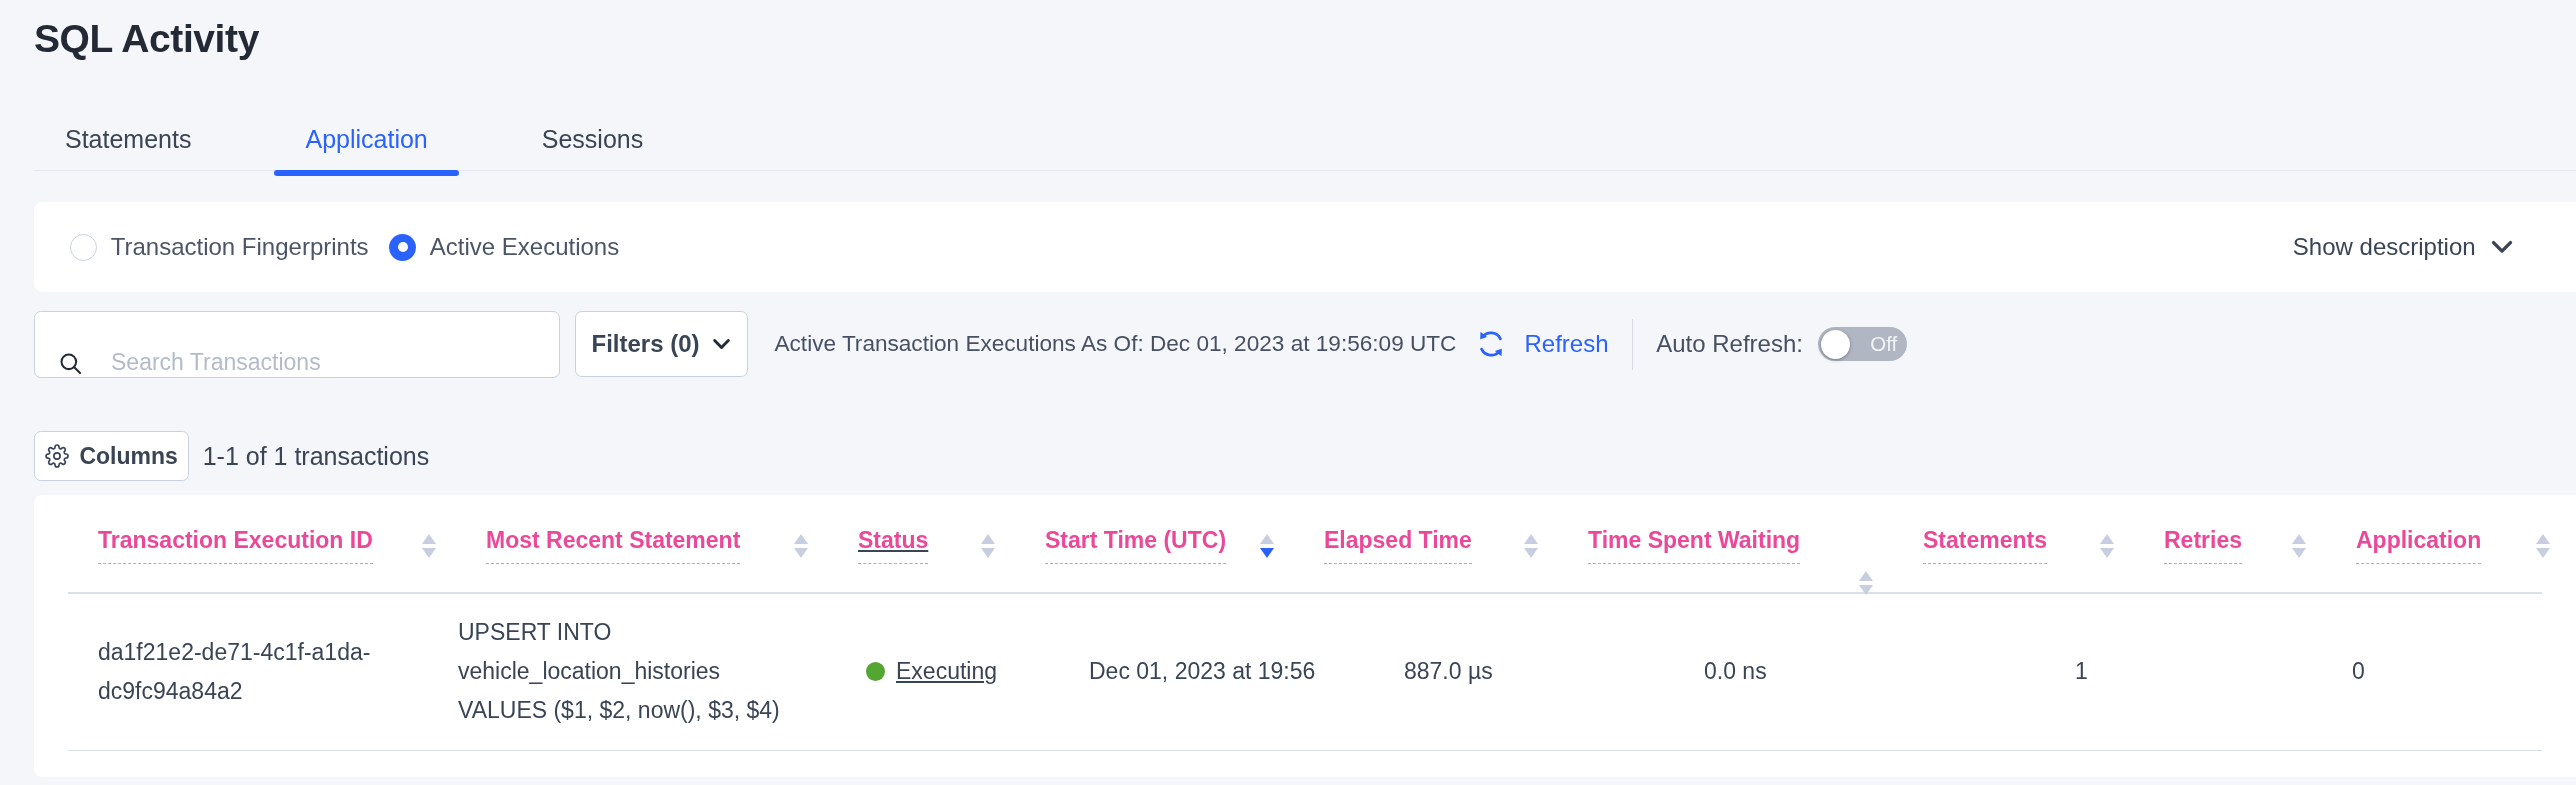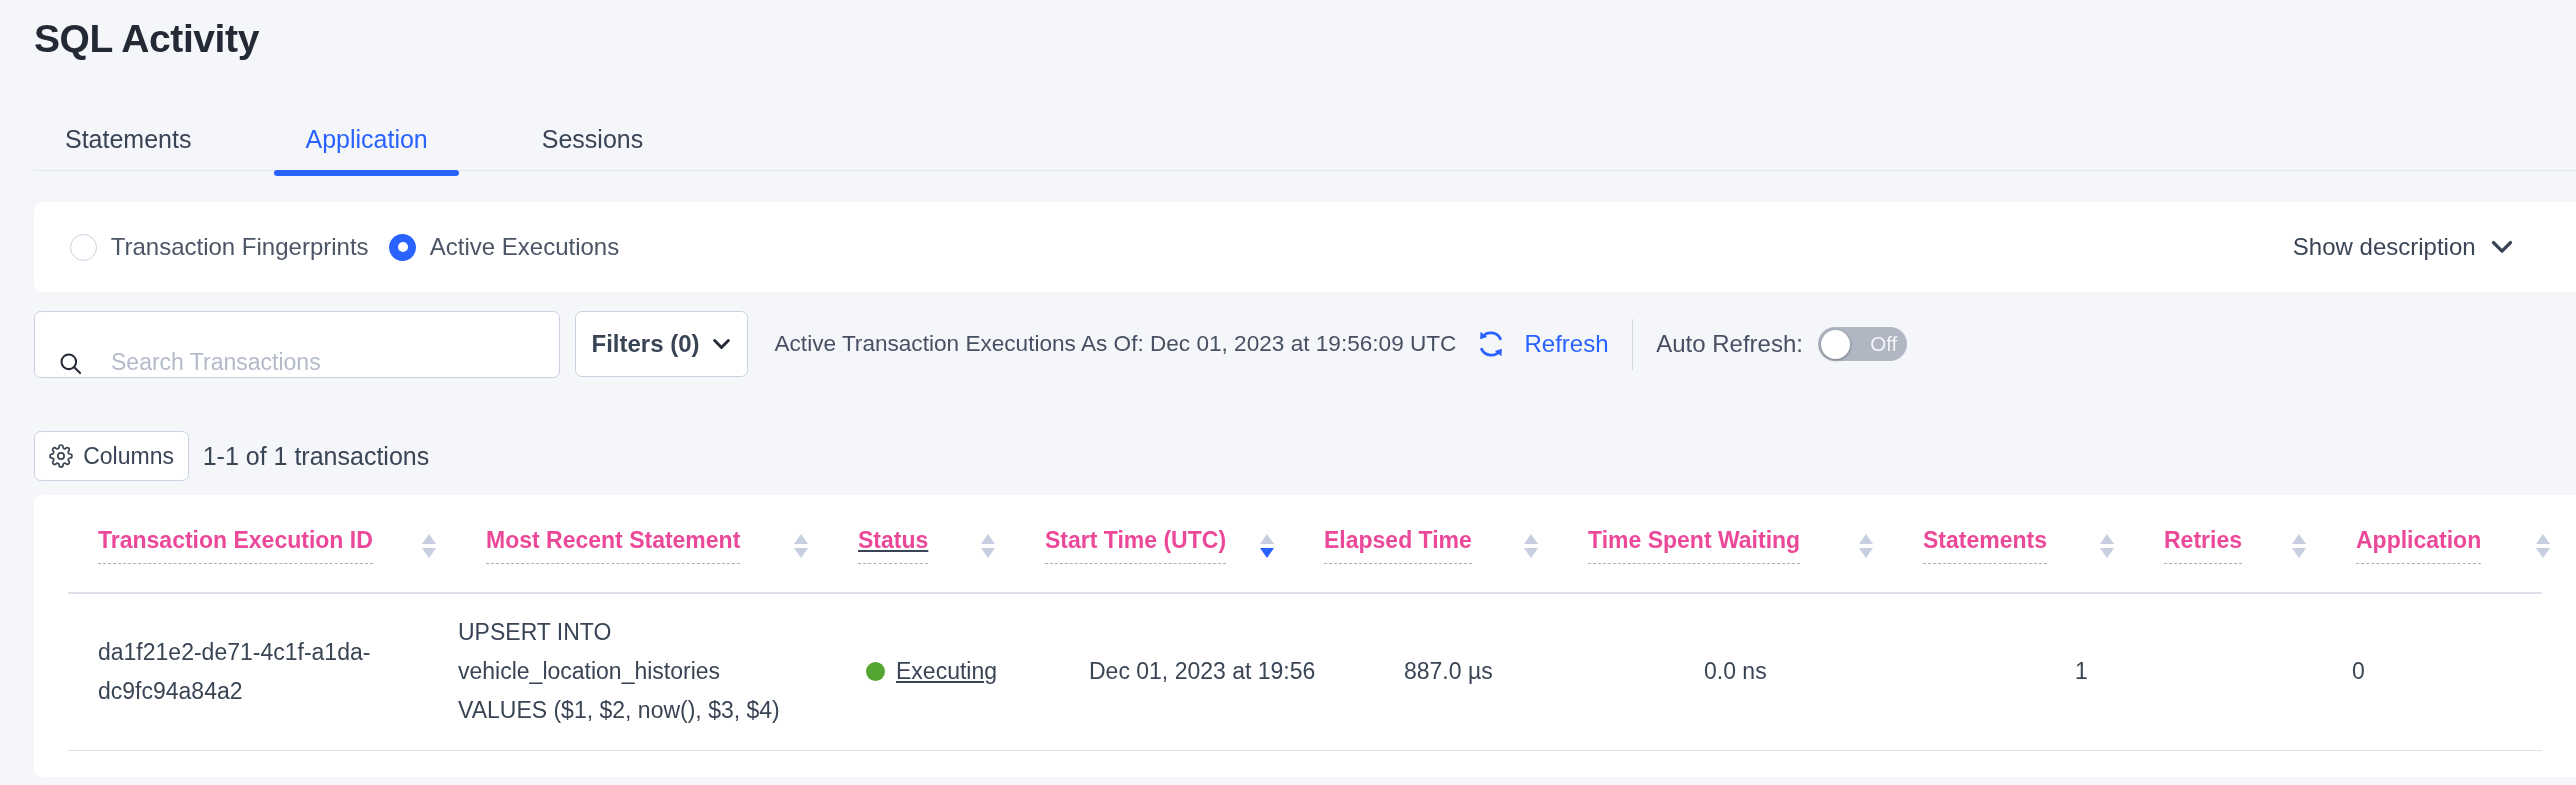--- a/index.html
+++ b/index.html
@@ -37,36 +37,36 @@
   .asof{margin-left:27px;font-size:22.6px;color:#475063;white-space:nowrap;}
   .refresh{margin-left:19px;display:flex;align-items:center;gap:17px;color:#2962ff;font-size:24px;cursor:pointer;white-space:nowrap;}
   .vdivider{width:1.7px;height:51px;background:#d5dae4;margin:0 23px;}
   .auto-label{font-size:24px;color:#475063;white-space:nowrap;}
   .toggle{margin-left:15.4px;width:89px;height:34px;border-radius:17px;background:#b0b6c2;position:relative;cursor:pointer;flex:none;}
   .toggle .knob{position:absolute;left:2.6px;top:2.6px;width:29px;height:29px;border-radius:50%;background:#fff;box-shadow:0 0.9px 3.4px rgba(0,0,0,.35);}
   .toggle .state{position:absolute;left:52px;top:5.1px;font-size:20.5px;color:#f2f3f6;}
   
   .columns-row{position:absolute;left:34px;top:431px;height:50px;display:flex;align-items:center;}
   .columns-btn{width:155px;height:50px;box-sizing:border-box;background:#fff;border:1.7px solid #c9d1e0;border-radius:6.8px;
-        display:flex;align-items:center;justify-content:center;gap:10.2px;font-size:23px;font-weight:400;color:#394455;cursor:pointer;}
+        display:flex;align-items:center;justify-content:center;gap:10.2px;font-size:23px;font-weight:700;color:#394455;cursor:pointer;}
   .count{margin-left:13.7px;font-size:25px;color:#394455;}
   
   .table-card{position:absolute;left:34px;right:0;top:495px;height:282px;background:#fff;border-radius:8.5px 0 0 8.5px;overflow:hidden;}
   .thead{display:flex;align-items:flex-start;padding:32px 0 0 64px;height:97px;box-sizing:border-box;}
   .th{display:flex;align-items:flex-start;flex:none;}
   .th-label{font-size:23px;font-weight:700;color:#ec4899;border-bottom:1.7px dashed #a6b0c3;padding-bottom:9.4px;cursor:pointer;white-space:nowrap;}
   .sort{margin-left:auto;margin-right:50px;display:flex;flex-direction:column;gap:4.3px;align-items:center;padding-top:6.8px;cursor:pointer;}
   .tri-up{width:0;height:0;border-left:7.7px solid transparent;border-right:7.7px solid transparent;border-bottom:10.2px solid #c6cedf;}
   .tri-down{width:0;height:0;border-left:7.7px solid transparent;border-right:7.7px solid transparent;border-top:10.2px solid #c6cedf;}
   .tri-down.active{border-top-color:#2962ff;}
   .hsep{height:1.7px;background:#dadfe8;margin:0 34px;}
   .trow{display:flex;align-items:center;padding-left:64px;height:156px;box-sizing:border-box;gap:36px;}
   .td{flex:none;font-size:23px;color:#394455;}
   .c1{width:388px;} .c2{width:372px;} .c3{width:187px;text-decoration:underline;} .c4{width:279px;} .c5{width:264px;}
-  .c6{width:335px;} .c7{width:241px;} .c8{width:192px;} .c9{width:244px;}
+  .c6{width:335px;flex-direction:column;} .c7{width:241px;} .c8{width:192px;} .c9{width:244px;}
   .pre{white-space:pre-line;line-height:1.7;}
   .id-cell{max-width:324px;}
   .status-cell{display:flex;align-items:center;gap:11px;}
   .dot{width:19px;height:19px;border-radius:50%;background:#55a532;flex:none;}
   .icon{flex:none;display:block;}
 </style>
 </head>
 <body>
 
 <div class="canvas">

